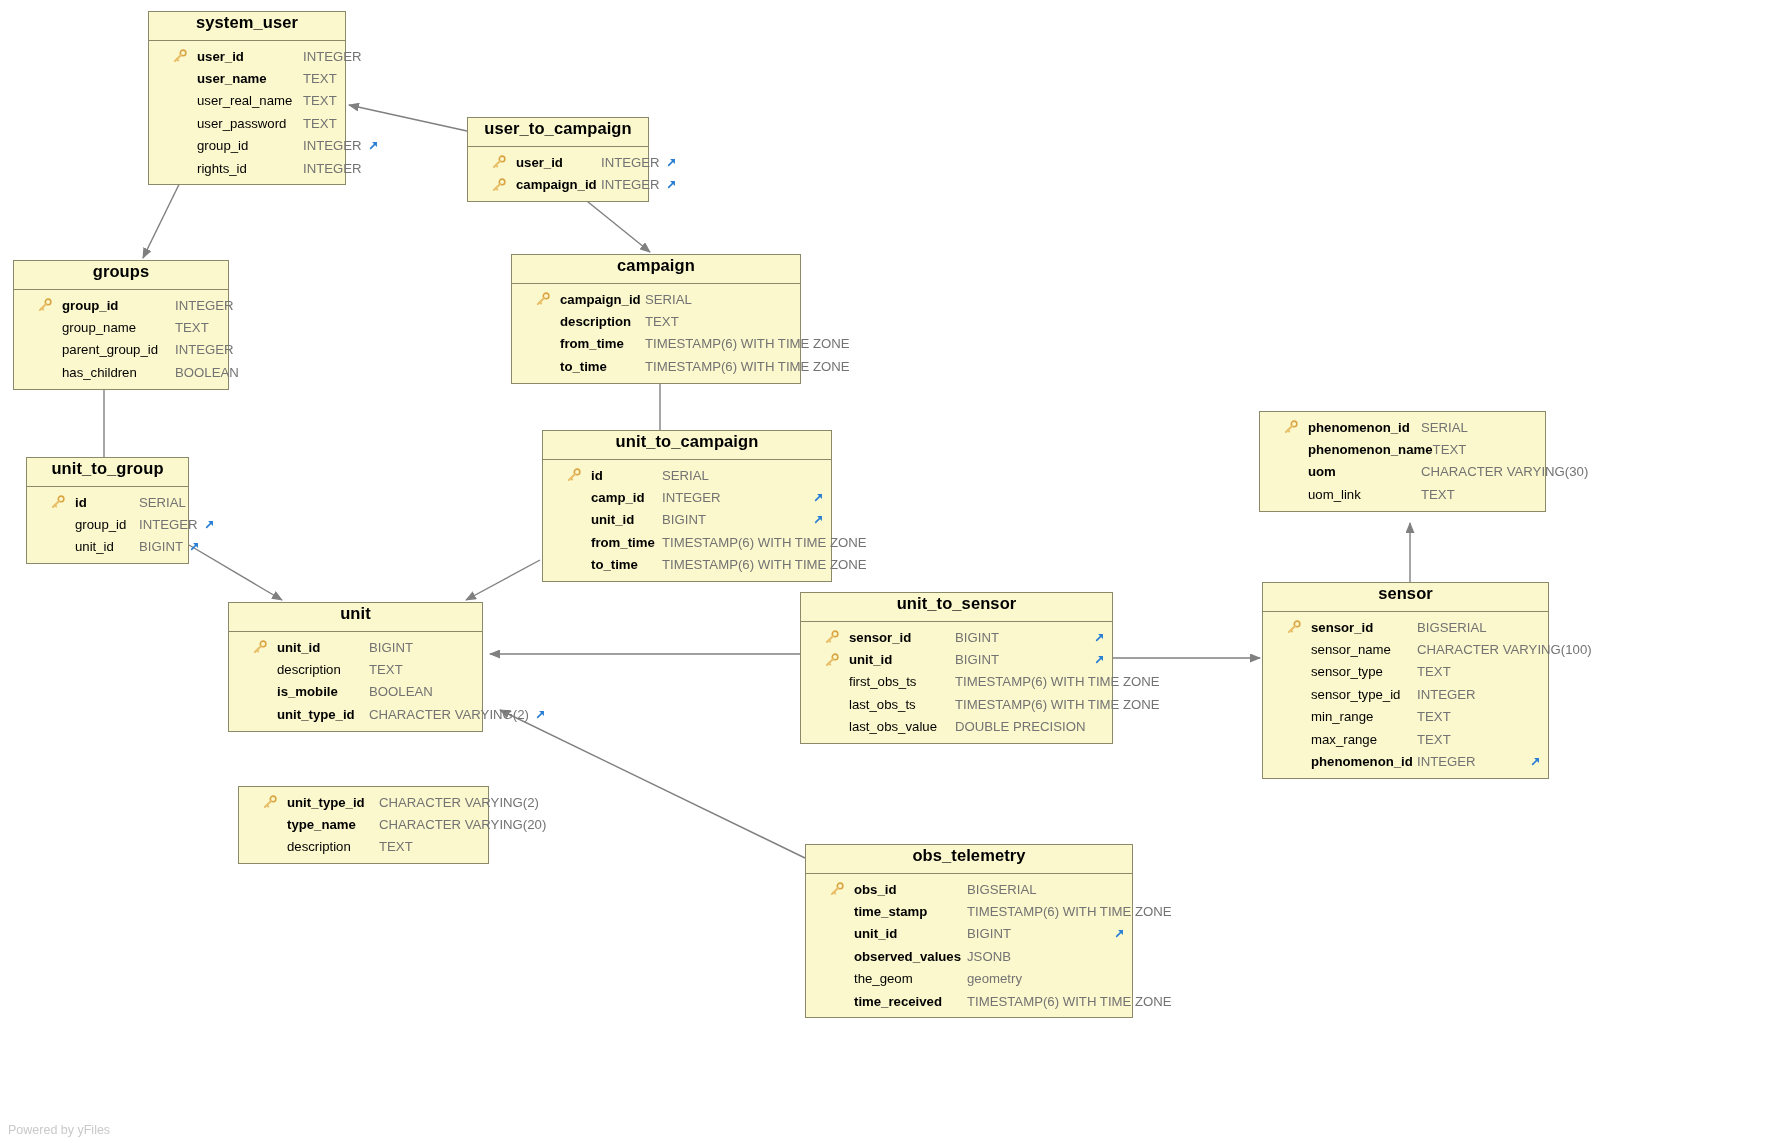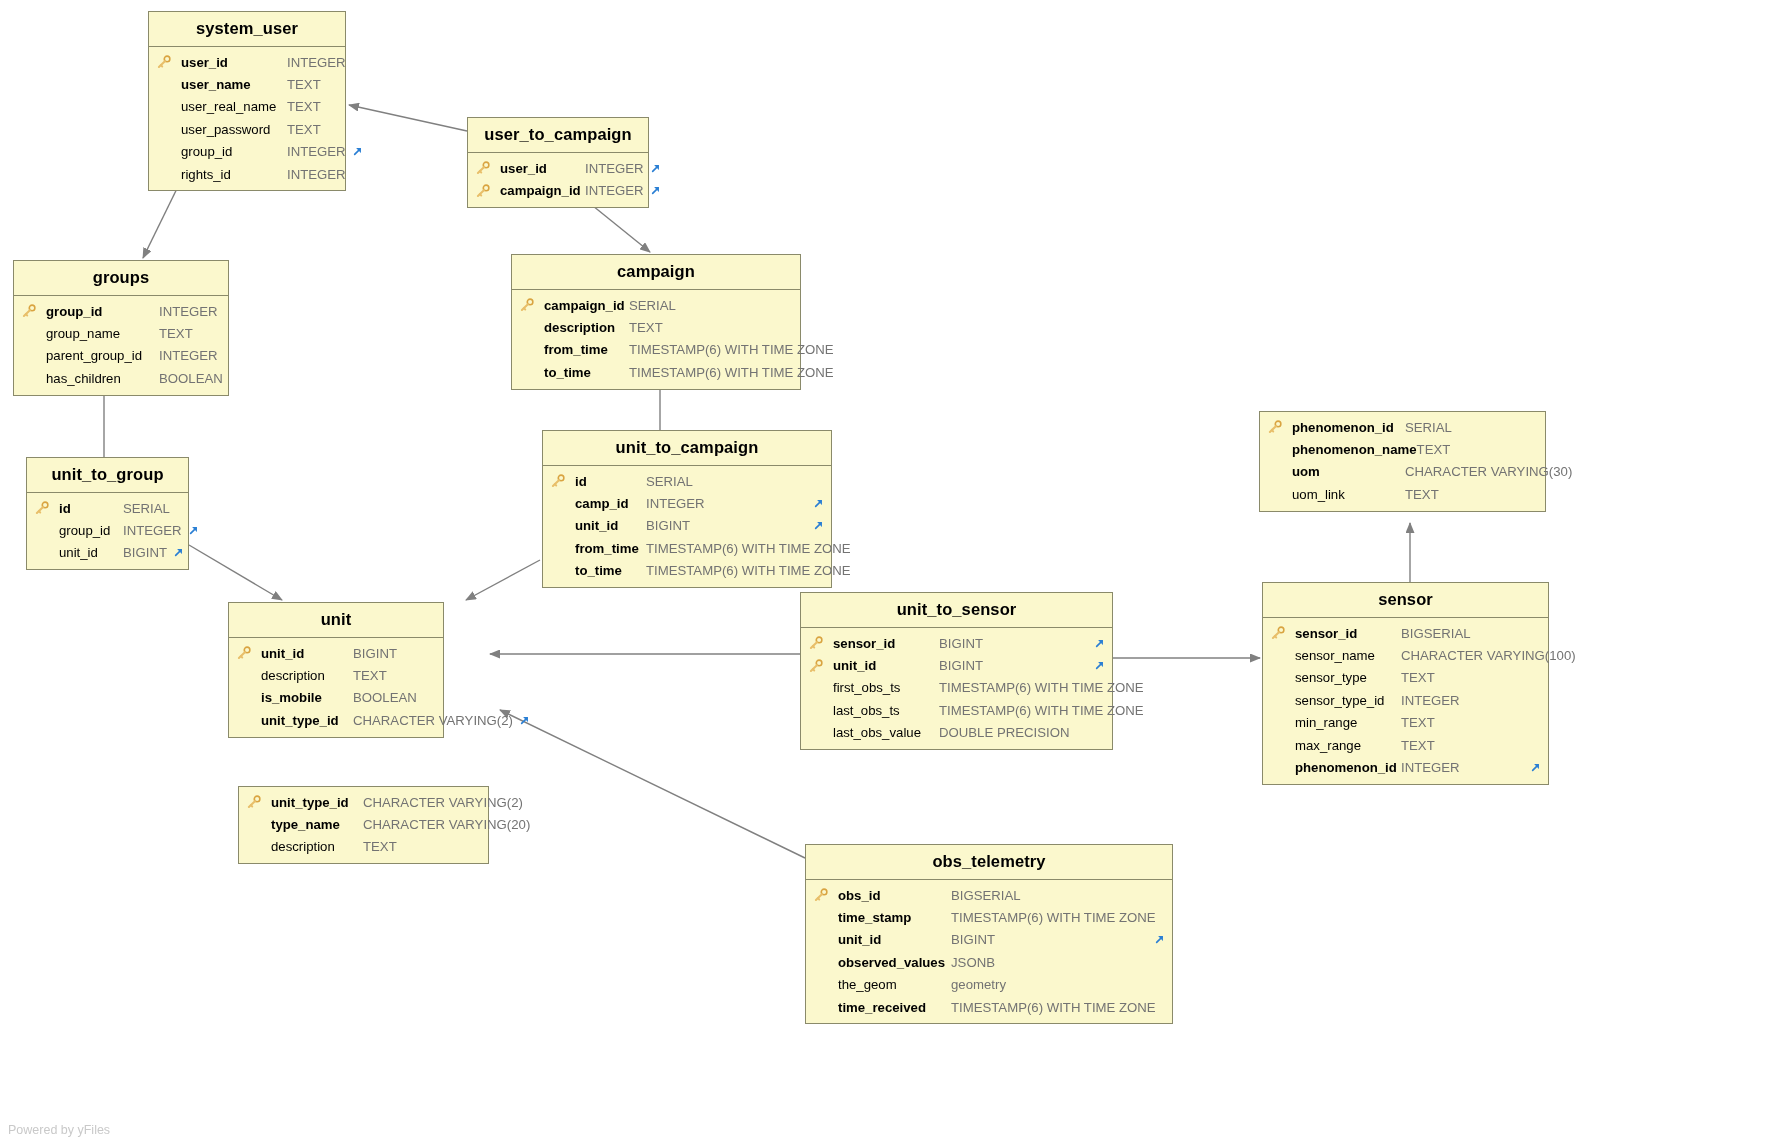--- a/index.html
+++ b/index.html
@@ -32,35 +32,35 @@
     background: #fbf8cd;
     border: 1px solid #8a8a6a;
     box-sizing: border-box;
     box-shadow: 0 0 0 0 rgba(0,0,0,0);
   }
   .entity-title {
     text-align: center;
     font-weight: bold;
     font-size: 16.5px;
     color: #000;
-    padding: 7px 6px 8px 6px;
+    padding: 1px 6px 8px 6px;
     border-bottom: 1px solid #8a8a6a;
     background: #fbf8cd;
     letter-spacing: 0.1px;
   }
   .cols {
     padding: 4px 0 5px 0;
   }
   .col {
     display: flex;
     align-items: center;
     height: 22.4px;
     font-size: 13.2px;
     color: #000;
-    padding: 0 6px 0 8px;
+    padding: 0 6px 0 24px;
     box-sizing: border-box;
   }
   .keycell {
     width: 24px;
     min-width: 24px;
     display: flex;
     align-items: center;
     justify-content: flex-start;
   }
   .colname {
@@ -510,21 +510,21 @@
             <span class="coltype">INTEGER</span>
             <span class="fkcell">
               <svg class="fkicon" width="13" height="13" viewBox="0 0 16 16">
                 <path d="M4.5,11.5 L11,5" stroke="#2a7fd4" stroke-width="2" stroke-linecap="round" fill="none"></path>
                 <path d="M6.3,3.8 L12.2,3.8 L12.2,9.7 Z" fill="#2a7fd4"></path>
               </svg>
             </span>
           </div>
         </div>
       </div>
-      <div class="entity" style="left: 228px; top: 602px; width: 216px;">
+      <div class="entity" style="left: 228px; top: 602px; width: 255px;">
         <div class="entity-title">unit</div>
         <div class="cols">
           <div class="col pk nn">
             <span class="keycell">
               <svg class="keyicon" width="14" height="14" viewBox="0 0 16 16">
                 <circle cx="11.5" cy="4.5" r="3.2" fill="none" stroke="#d9a441" stroke-width="1.8"></circle>
                 <path d="M9.3,6.8 L2.2,13.6" stroke="#e8bf6a" stroke-width="2.4" stroke-linecap="round" fill="none"></path>
                 <path d="M4.3,11.5 L6.0,13.2" stroke="#e8bf6a" stroke-width="2.2" stroke-linecap="round" fill="none"></path>
               </svg>
             </span>
@@ -578,21 +578,21 @@
             <span class="fkcell"></span>
           </div>
           <div class="col">
             <span class="keycell"></span>
             <span class="colname" style="min-width: 92px;">description</span>
             <span class="coltype">TEXT</span>
             <span class="fkcell"></span>
           </div>
         </div>
       </div>
-      <div class="entity" style="left: 805px; top: 844px; width: 368px;">
+      <div class="entity" style="left: 805px; top: 844px; width: 328px;">
         <div class="entity-title">obs_telemetry</div>
         <div class="cols">
           <div class="col pk nn">
             <span class="keycell">
               <svg class="keyicon" width="14" height="14" viewBox="0 0 16 16">
                 <circle cx="11.5" cy="4.5" r="3.2" fill="none" stroke="#d9a441" stroke-width="1.8"></circle>
                 <path d="M9.3,6.8 L2.2,13.6" stroke="#e8bf6a" stroke-width="2.4" stroke-linecap="round" fill="none"></path>
                 <path d="M4.3,11.5 L6.0,13.2" stroke="#e8bf6a" stroke-width="2.2" stroke-linecap="round" fill="none"></path>
               </svg>
             </span>

